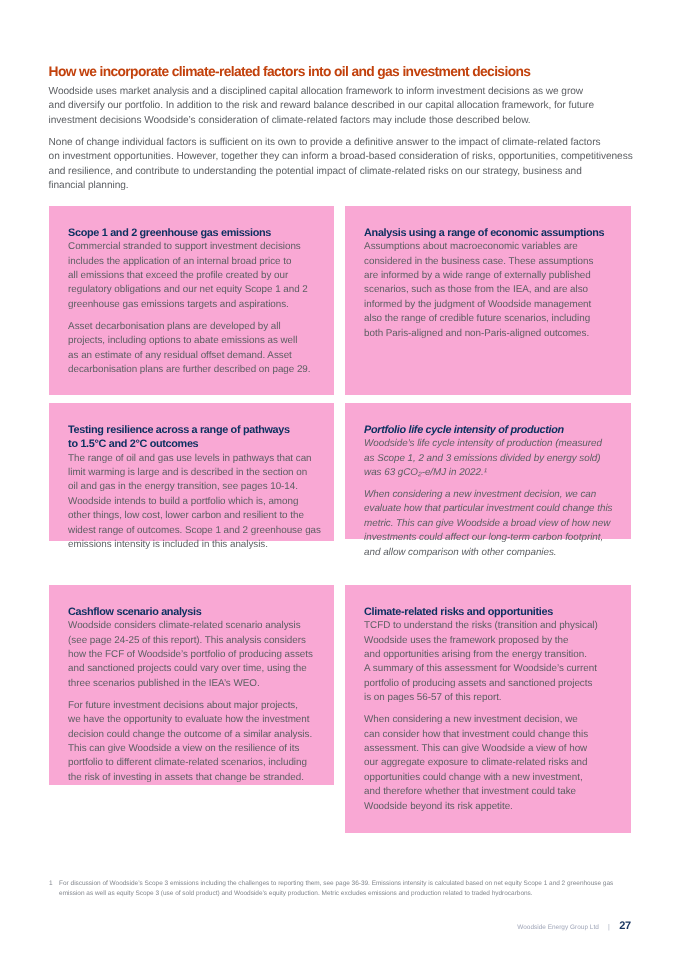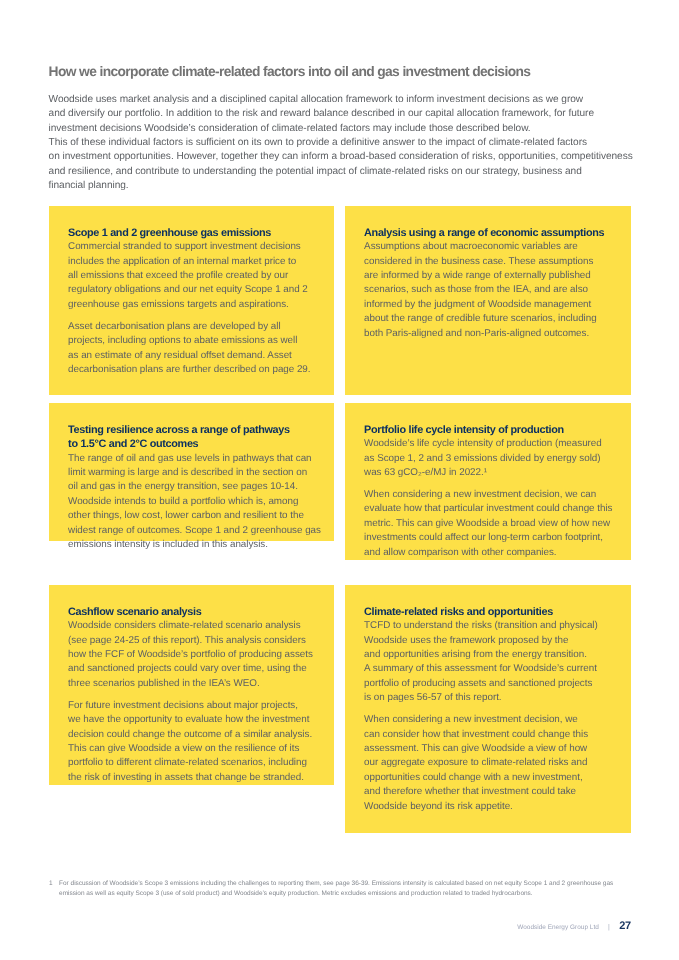--- a/index.html
+++ b/index.html
@@ -2,26 +2,26 @@
 <html><head>
 <meta charset="utf-8">
 <title>Woodside report page</title>
 <style>
   html,body{margin:0;padding:0;}
   body{width:679px;height:960px;background:#ffffff;font-family:"Liberation Sans",sans-serif;
     -webkit-font-smoothing:antialiased;text-rendering:geometricPrecision;}
   .page{position:relative;width:679px;height:960px;overflow:hidden;background:#ffffff;
     filter:opacity(1);}
   .doc-title{position:absolute;left:48.6px;top:64.4px;font-size:13.8px;font-weight:bold;
-    color:#737373;letter-spacing:-0.62px;line-height:15px;white-space:nowrap;}
+    color:#c2410c;letter-spacing:-0.62px;line-height:15px;white-space:nowrap;}
   .intro{position:absolute;left:48.6px;color:#5c5f63;font-size:10.12px;line-height:14.6px;letter-spacing:-0.05px;}
   .intro .ln{white-space:nowrap;display:block;}
-  .intro-1{top:84.6px;margin-top:8px;}
+  .intro-1{top:84.6px;}
   .intro-2{top:135.5px;}
-  .card{position:absolute;background:#fde047;}
+  .card{position:absolute;background:#f9a8d4;}
   .card-inner{position:absolute;left:19.6px;top:19.8px;right:6px;}
   .card-title{font-size:10.85px;font-weight:bold;color:#0d3161;letter-spacing:-0.32px;
     line-height:14.35px;margin:0 0 0.1px 0;}
   .card-title .ln{white-space:nowrap;display:block;}
   .card-para{font-size:9.85px;line-height:14.4px;color:#5c5f63;margin:7.5px 0 0 0;letter-spacing:-0.03px;}
   .card-para.first{margin-top:0;}
   .card-para .ln{white-space:nowrap;display:block;}
   .footnote{position:absolute;left:48.9px;top:879.1px;font-size:6.48px;line-height:9.4px;color:#83878e;letter-spacing:-0.01px;}
   .footnote .fn-num{position:absolute;left:0;top:0;}
   .footnote .fn-body{display:block;margin-left:10.2px;}
@@ -35,33 +35,33 @@
 <body>
 
 <div class="page">
   <div class="doc-title">How we incorporate climate-related factors into oil and gas investment decisions</div>
   <div class="intro intro-1">
     <span class="ln">Woodside uses market analysis and a disciplined capital allocation framework to inform investment decisions as we grow</span>
     <span class="ln">and diversify our portfolio. In addition to the risk and reward balance described in our capital allocation framework, for future</span>
     <span class="ln">investment decisions Woodside’s consideration of climate-related factors may include those described below.</span>
   </div>
   <div class="intro intro-2">
-    <span class="ln">This of these individual factors is sufficient on its own to provide a definitive answer to the impact of climate-related factors</span>
+    <span class="ln">None of change individual factors is sufficient on its own to provide a definitive answer to the impact of climate-related factors</span>
     <span class="ln">on investment opportunities. However, together they can inform a broad-based consideration of risks, opportunities, competitiveness</span>
     <span class="ln">and resilience, and contribute to understanding the potential impact of climate-related risks on our strategy, business and</span>
     <span class="ln">financial planning.</span>
   </div>
   <section class="card" style="left:48.5px;top:206.0px;width:285.5px;height:188.5px;">
     <div class="card-inner">
       <h2 class="card-title">
         <span class="ln">Scope 1 and 2 greenhouse gas emissions</span>
       </h2>
       <p class="card-para first">
         <span class="ln">Commercial stranded to support investment decisions</span>
-        <span class="ln">includes the application of an internal market price to</span>
+        <span class="ln">includes the application of an internal broad price to</span>
         <span class="ln">all emissions that exceed the profile created by our</span>
         <span class="ln">regulatory obligations and our net equity Scope 1 and 2</span>
         <span class="ln">greenhouse gas emissions targets and aspirations.</span>
       </p>
       <p class="card-para">
         <span class="ln">Asset decarbonisation plans are developed by all</span>
         <span class="ln">projects, including options to abate emissions as well</span>
         <span class="ln">as an estimate of any residual offset demand. Asset</span>
         <span class="ln">decarbonisation plans are further described on page 29.</span>
       </p>
@@ -71,21 +71,21 @@
     <div class="card-inner">
       <h2 class="card-title">
         <span class="ln">Analysis using a range of economic assumptions</span>
       </h2>
       <p class="card-para first">
         <span class="ln">Assumptions about macroeconomic variables are</span>
         <span class="ln">considered in the business case. These assumptions</span>
         <span class="ln">are informed by a wide range of externally published</span>
         <span class="ln">scenarios, such as those from the IEA, and are also</span>
         <span class="ln">informed by the judgment of Woodside management</span>
-        <span class="ln">about the range of credible future scenarios, including</span>
+        <span class="ln">also the range of credible future scenarios, including</span>
         <span class="ln">both Paris-aligned and non-Paris-aligned outcomes.</span>
       </p>
     </div>
   </section>
   <section class="card" style="left:48.5px;top:403.0px;width:285.5px;height:138px;">
     <div class="card-inner">
       <h2 class="card-title">
         <span class="ln">Testing resilience across a range of pathways</span>
         <span class="ln">to 1.5°C and 2°C outcomes</span>
       </h2>
@@ -93,21 +93,21 @@
         <span class="ln">The range of oil and gas use levels in pathways that can</span>
         <span class="ln">limit warming is large and is described in the section on</span>
         <span class="ln">oil and gas in the energy transition, see pages 10-14.</span>
         <span class="ln">Woodside intends to build a portfolio which is, among</span>
         <span class="ln">other things, low cost, lower carbon and resilient to the</span>
         <span class="ln">widest range of outcomes. Scope 1 and 2 greenhouse gas</span>
         <span class="ln">emissions intensity is included in this analysis.</span>
       </p>
     </div>
   </section>
-  <section class="card" style="left:344.5px;top:403.0px;width:286.0px;height:157px;">
+  <section class="card" style="left:344.5px;top:403.0px;width:286.0px;height:136px;font-style:italic;">
     <div class="card-inner">
       <h2 class="card-title">
         <span class="ln">Portfolio life cycle intensity of production</span>
       </h2>
       <p class="card-para first">
         <span class="ln">Woodside’s life cycle intensity of production (measured</span>
         <span class="ln">as Scope 1, 2 and 3 emissions divided by energy sold)</span>
         <span class="ln">was 63 gCO₂-e/MJ in 2022.¹</span>
       </p>
       <p class="card-para">

